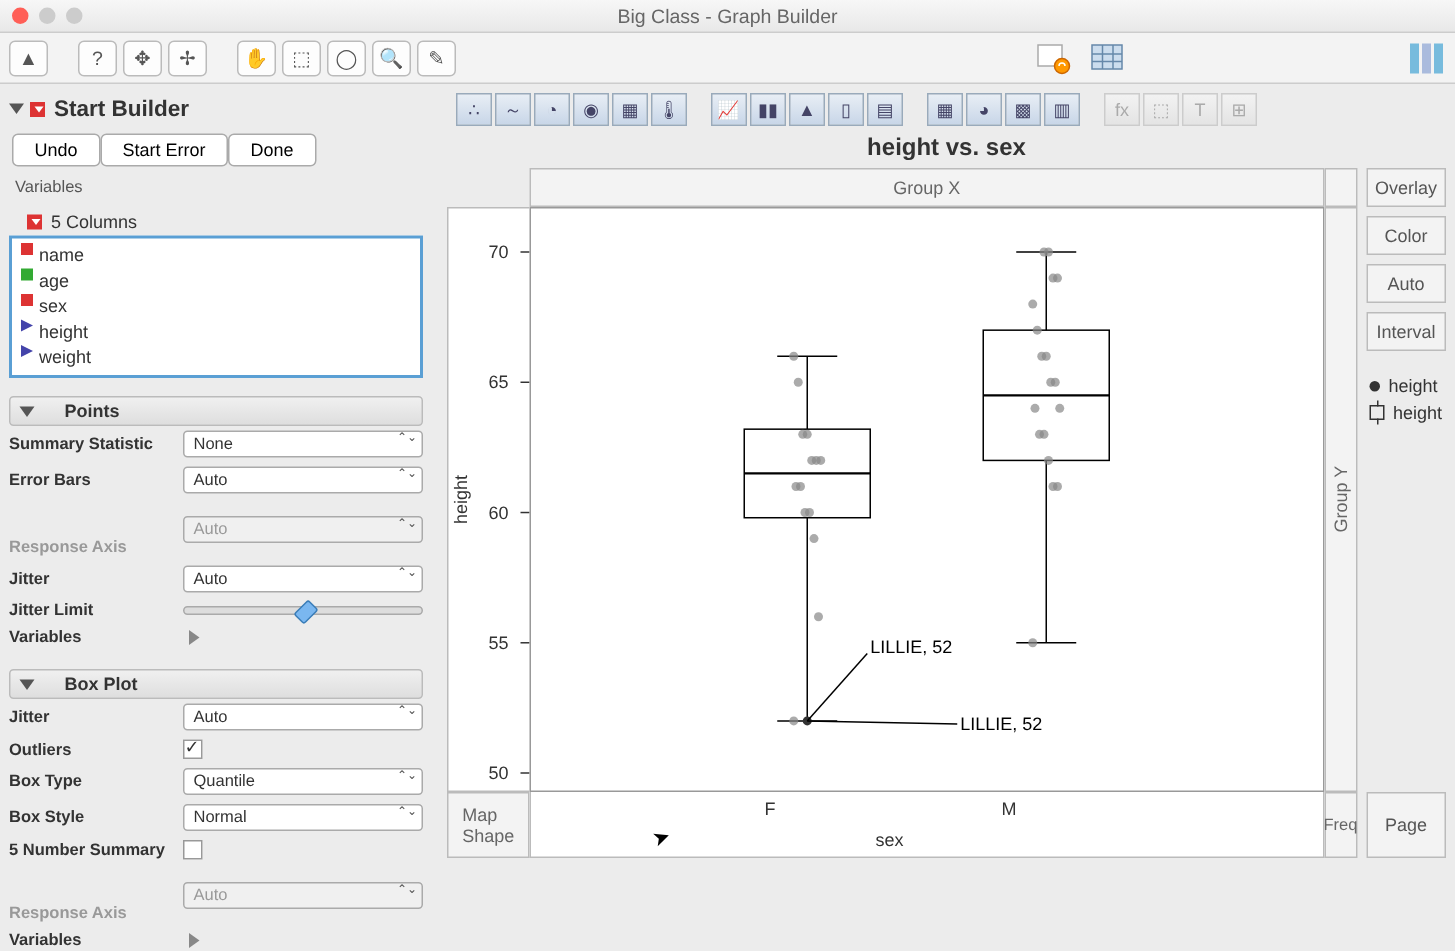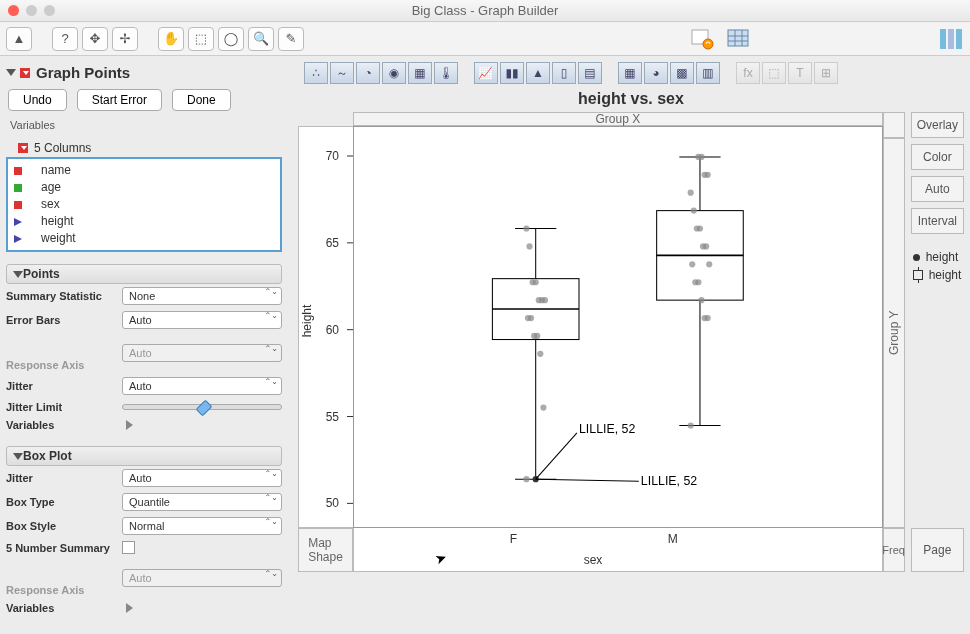--- a/index.html
+++ b/index.html
@@ -80,51 +80,51 @@
     }
     .disclosure { 
       width: 0; height: 0; 
       border-left: 5px solid transparent;
       border-right: 5px solid transparent;
       border-top: 7px solid #555;
       cursor: pointer;
     }
     .red-menu { width: 10px; height: 10px; background: #d33; display:inline-block; position:relative; margin-right:2px;}
     .red-menu::after { content:''; position:absolute; right:1px; top:3px; width:0;height:0; border-left:3px solid transparent; border-right:3px solid transparent; border-top:4px solid white; }
-    .btn-row { display: flex; gap: 10px; padding: 6px 2px; }
+    .btn-row { display: flex; gap: 0; padding: 6px 2px; }
     .mac-btn {
       background: #fff;
       border: 1px solid #aaa;
       border-radius: 4px;
       padding: 3px 14px;
       font-size: 12px;
       cursor: pointer;
     }
     .variables-label { font-size: 11px; color: #555; padding: 2px 0 6px 4px; }
     .column-box {
       background: #fff;
       border: 2px solid #5a9fd4;
       padding: 3px 6px;
       font-size: 12px;
       line-height: 17px;
     }
-    .col-item { display:flex; align-items:center; gap:19px; }
+    .col-item { display:flex; gap:4px; }
     .ct-nom { width:8px;height:8px; background:#d33; display:inline-block; }
     .ct-ord { width:8px;height:8px; background:#3a3; display:inline-block; }
     .ct-cont { width:0;height:0; border-left:8px solid #44a; border-top:4px solid transparent; border-bottom:4px solid transparent; display:inline-block; }
     .panel-header {
       background: linear-gradient(#f0f0f0, #dedede);
       border: 1px solid #bbb;
       border-radius: 3px;
       padding: 2px 6px;
       font-weight: bold;
       font-size: 12px;
       display: flex;
       align-items: center;
-      gap: 0;
+      gap: 20px;
       margin-top: 12px;
     }
     .prop-row {
       display: flex;
       align-items: center;
       padding: 3px 0;
       font-size: 11px;
     }
     .prop-label { width: 116px; color: #333; font-weight: bold; }
     .prop-label.grey { color: #999; margin-top: 24px; }
@@ -239,21 +239,21 @@
       </svg>
   </div>
 </div>
 
 <div class="main">
 
   <div class="sidebar">
     <div class="section-header">
       <span class="disclosure"></span>
       <span class="red-menu"></span>
-      <span>Graph Points</span>
+      <span>Start Builder</span>
     </div>
     <div class="btn-row">
       <button class="mac-btn">Undo</button>
       <button class="mac-btn">Start Error</button>
       <button class="mac-btn">Done</button>
     </div>
     <div class="variables-label">Variables</div>
     <div class="columns-header">
       <span class="red-menu"></span>
       <span>5 Columns</span>
@@ -312,20 +312,24 @@
         <div class="var-arrow"></div>
       </div>
 
     <div class="panel-header">
       <span class="disclosure"></span>
       <span>Box Plot</span>
     </div>
     <div class="prop-row">
         <div class="prop-label">Jitter</div>
         <div class="mac-select">Auto</div>
+      </div>
+    <div class="prop-row">
+        <div class="prop-label">Outliers</div>
+        <span class="checkbox checked"></span>
       </div>
     <div class="prop-row">
         <div class="prop-label">Box Type</div>
         <div class="mac-select">Quantile</div>
       </div>
     <div class="prop-row">
         <div class="prop-label">Box Style</div>
         <div class="mac-select">Normal</div>
       </div>
     <div class="prop-row">
@@ -365,21 +369,21 @@
       <div class="ct-btn grey">fx</div>
       <div class="ct-btn grey">⬚</div>
       <div class="ct-btn grey">T</div>
       <div class="ct-btn grey">⊞</div>
     </div>
     <div class="chart-title">height vs. sex</div>
 
     <div style="display:flex; height:460px; margin:0 6px;">
 
       <div style="flex:1; display:flex; flex-direction:column;">
-        <div style="display:flex; height:14px;">
+        <div style="display:flex; height:26px;">
           <div style="width:55px;"></div>
           <div class="zone label" style="flex:1;">Group X</div>
         </div>
         <div style="flex:1; display:flex;">
 
           <div style="width:55px; position:relative; border:1px solid #bbb; background:#fff; border-right:none;">
             <svg id="yaxis-svg" width="55" height="100%" style="position:absolute;">
                 <text x="40" y="380.36" text-anchor="end" font-size="12" fill="#333">50</text>
                 <line x1="48" y1="376.36" x2="55" y2="376.36" stroke="#333"></line>
                 <text x="40" y="293.5219047619048" text-anchor="end" font-size="12" fill="#333">55</text>

